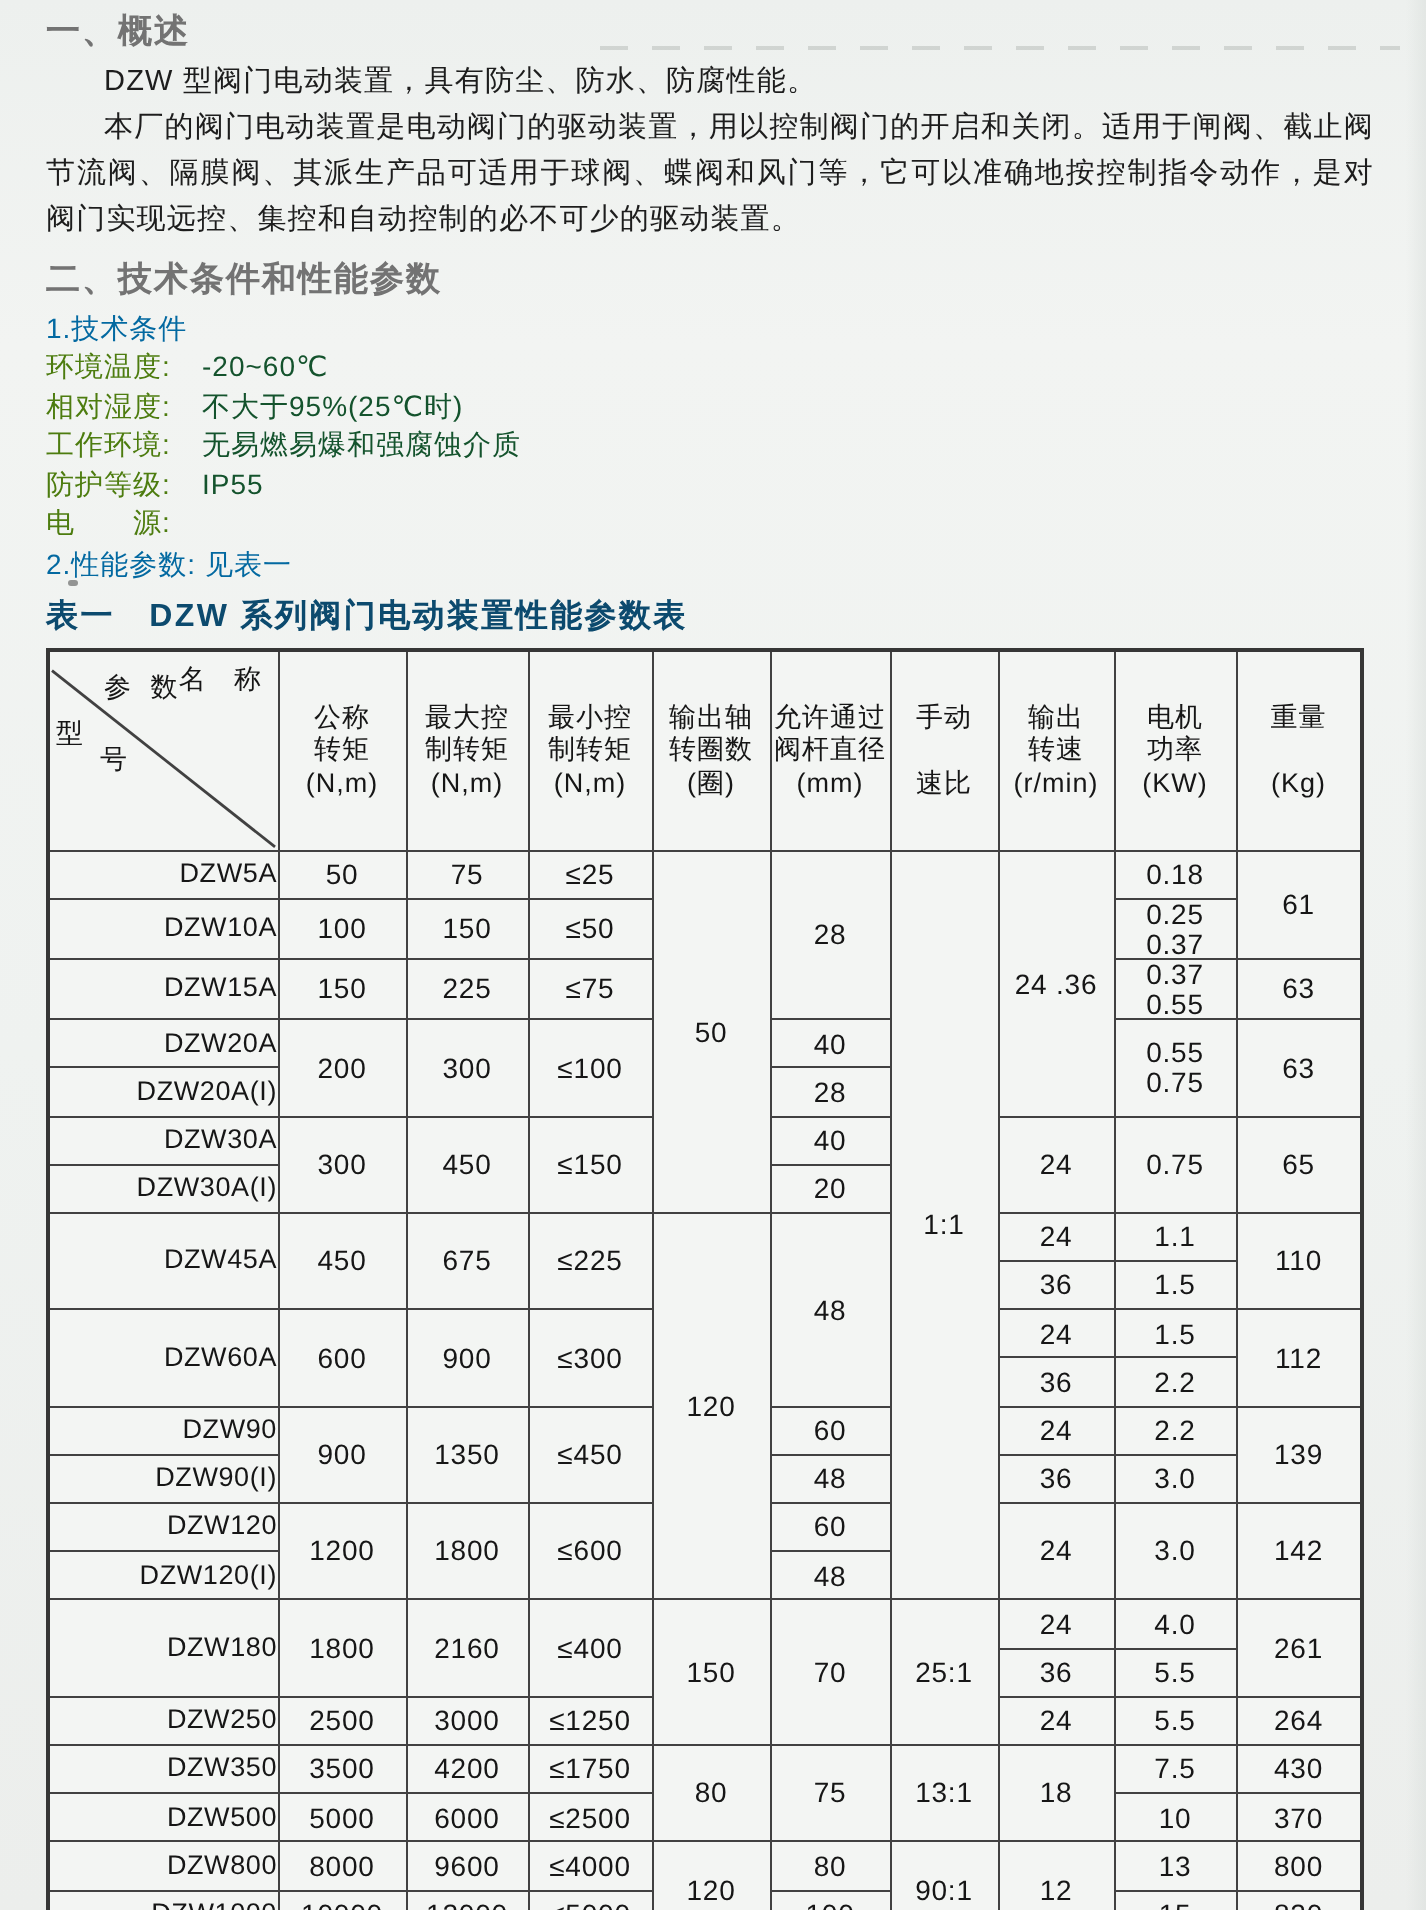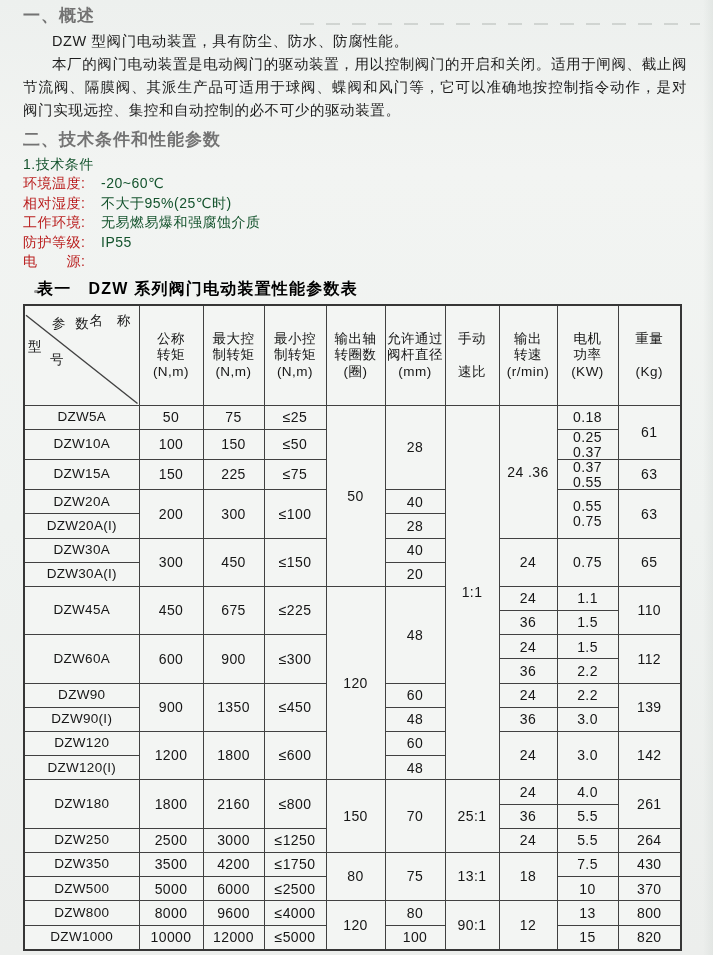--- a/index.html
+++ b/index.html
@@ -20,47 +20,47 @@
   .scan-dot{position:absolute;left:34px;top:290px;width:5px;height:3px;background:#555;opacity:.6;border-radius:2px;}
   h1.sec{
     font-size:17px;font-weight:700;color:#737373;
     margin:0 0 4px 0;line-height:21px;letter-spacing:1px;
   }
   h1.sec2{margin-top:7px;}
   p.body-para{
     font-size:14.5px;line-height:23px;margin:0;color:#1d1d1d;
     text-indent:2em;letter-spacing:0.6px;text-align:justify;
   }
-  .sub-line{font-size:14px;line-height:20px;color:#14532d;letter-spacing:0.5px;}
+  .sub-line{font-size:14px;line-height:20px;color:#0369a1;letter-spacing:0.5px;}
   .spec{display:flex;font-size:14px;line-height:19.6px;letter-spacing:0.5px;}
-  .spec-label{flex:0 0 78px;color:#b91c1c;}
+  .spec-label{flex:0 0 78px;color:#4d7c0f;}
   .spec-value{color:#14532d;}
   .table-title{
-    font-size:16px;font-weight:700;color:#000000;
-    margin:7px 0 5px 14px;letter-spacing:1.2px;line-height:20px;
+    font-size:16px;font-weight:700;color:#0c4a6e;
+    margin:7px 0 5px 0;letter-spacing:1.2px;line-height:20px;
   }
   table.params{
     border-collapse:collapse;table-layout:fixed;width:659px;
     background:#f3f5f3;
   }
   table.params th,table.params td{
     border:1.6px solid #414141;
     text-align:center;vertical-align:middle;
     padding:0;color:#161616;
   }
   table.params{border:2px solid #363636;}
   thead th{
     height:64px;font-size:13.5px;font-weight:500;
     line-height:16.5px;white-space:pre-line;letter-spacing:0.5px;
   }
   tbody td{
     height:23.2px;font-size:14px;font-weight:500;
     line-height:14.5px;white-space:pre-line;letter-spacing:0.4px;
   }
-  tbody td.model{text-align:center;font-size:13.5px;letter-spacing:0.3px;}
+  tbody td.model{text-align:right;font-size:13.5px;letter-spacing:0.3px;}
   th.corner{position:relative;overflow:hidden;}
   th.corner svg{position:absolute;left:0;top:0;width:100%;height:100%;}
   th.corner span{position:absolute;font-size:13.5px;font-weight:500;letter-spacing:3px;}
   .c-param{left:14px;top:10px;margin-left:13px;}
   .c-name{right:5px;top:8px;font-family:Liberation Mono, monospace;}
   .c-model1{left:3px;top:33px;letter-spacing:0;}
   .c-model2{left:25px;top:46px;letter-spacing:0;}
   .right-shade{
     position:absolute;right:0;top:0;width:10px;height:955px;
     background:linear-gradient(90deg,transparent,#d8ddda);opacity:.5;pointer-events:none;
@@ -95,20 +95,21 @@
     <span class="spec-value">无易燃易爆和强腐蚀介质</span>
   </div>
   <div class="spec">
     <span class="spec-label">防护等级:</span>
     <span class="spec-value">IP55</span>
   </div>
   <div class="spec">
     <span class="spec-label">电　　源:</span>
   </div>
 
+  <div class="sub-line">2.性能参数: 见表一</div>
 
   <div class="table-title">表一　DZW 系列阀门电动装置性能参数表</div>
 
   <table class="params">
     <colgroup>
       <col style="width:115px">
         <col style="width:64px">
         <col style="width:61px">
       <col style="width:62px">
         <col style="width:59px">
@@ -271,21 +272,21 @@
           <td rowspan="2">142</td>
         </tr>
         <tr>
           <td class="model">DZW120(I)</td>
           <td>48</td>
         </tr>
         <tr>
           <td rowspan="2" class="model">DZW180</td>
           <td rowspan="2">1800</td>
           <td rowspan="2">2160</td>
-          <td rowspan="2">≤800</td>
+          <td rowspan="2">≤400</td>
           <td rowspan="3">150</td>
           <td rowspan="3">70</td>
           <td rowspan="3">25:1</td>
           <td>24</td>
           <td>4.0</td>
           <td rowspan="2">261</td>
         </tr>
         <tr>
           <td>36</td>
           <td>5.5</td>

